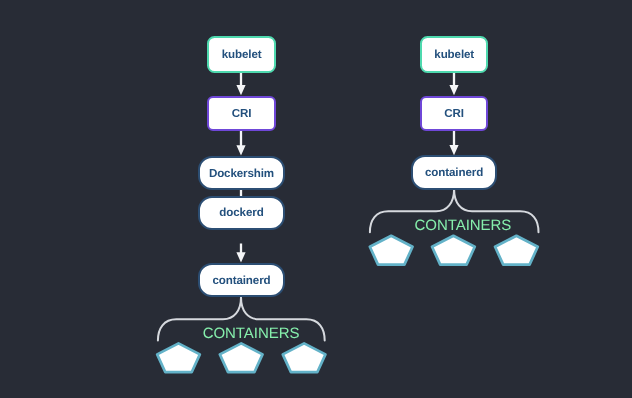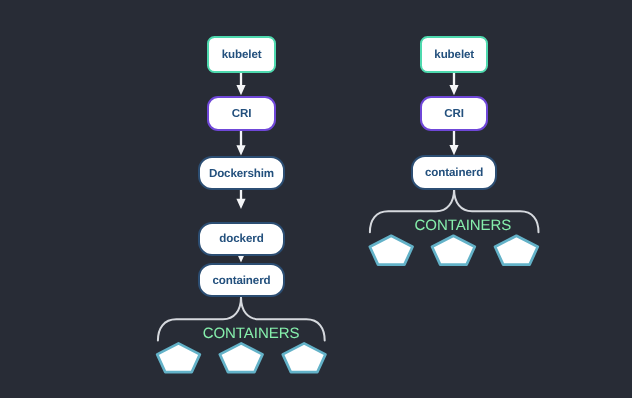--- a/index.html
+++ b/index.html
@@ -10,21 +10,21 @@
   body{width:632px;height:398px;background:#282c36;overflow:hidden;
        font-family:"Liberation Sans",sans-serif;
        -webkit-font-smoothing:antialiased;}
   #stage{position:relative;width:632px;height:398px;background:#282c36;}
   svg.layer{position:absolute;left:0;top:0;width:632px;height:398px;overflow:visible;}
   .node{position:absolute;box-sizing:border-box;background:#ffffff;
         border-radius:8px;display:flex;align-items:center;justify-content:center;
         color:#23507d;font-weight:bold;font-size:11.6px;letter-spacing:-0.12px;
         line-height:1;padding-top:0.6px;}
   .node.green{border:2.3px solid #4ed9ae;border-radius:7.5px;}
-  .node.purple{border:2.3px solid #6f47d8;border-radius:11px;}
+  .node.purple{border:2.3px solid #6f47d8;border-radius:6px;}
   .node.blue{border:2.2px solid #2c4e73;border-radius:14px;}
   .ctext{position:absolute;color:#86efac;font-weight:normal;font-size:15px;
          letter-spacing:-0.05px;white-space:nowrap;line-height:1;}
 </style>
 </head>
 <body style="background: rgb(40, 44, 54);">
 
 <div id="stage" style="background: rgb(40, 44, 54);">
   <svg class="layer" id="vector-layer" viewBox="0 0 632 398" xmlns="http://www.w3.org/2000/svg">
       <g fill="#f4f5f7" stroke="none">
@@ -52,21 +52,21 @@
     </svg>
 <div class="node green" style="left: 206.8px; top: 36.4px; width: 69.7px; height: 36.2px;">
       <span>kubelet</span>
     </div>
     <div class="node purple" style="left: 207px; top: 95.6px; width: 69.2px; height: 35.8px;">
       <span>CRI</span>
     </div>
     <div class="node blue" style="left: 198.2px; top: 156.3px; width: 86.6px; height: 33.6px;">
       <span>Dockershim</span>
     </div>
-    <div class="node blue" style="left: 198.2px; top: 222px; width: 86.6px; height: 33.8px;">
+    <div class="node blue" style="left: 198.2px; top: 196px; width: 86.6px; height: 33.8px;">
       <span>dockerd</span>
     </div>
     <div class="node blue" style="left: 198.2px; top: 263.3px; width: 86.6px; height: 34px;">
       <span>containerd</span>
     </div>
     <div class="ctext" style="left: 202.7px; top: 326px;">CONTAINERS</div>
     <div class="node green" style="left: 420px; top: 36.4px; width: 68.4px; height: 36.2px;">
       <span>kubelet</span>
     </div>
     <div class="node purple" style="left: 420px; top: 95.6px; width: 68.2px; height: 35.8px;">

